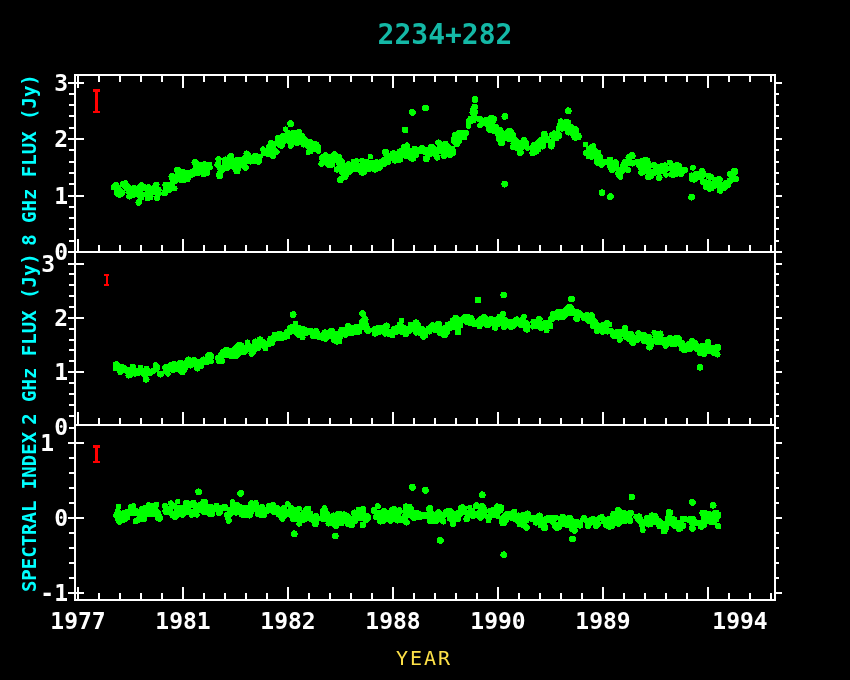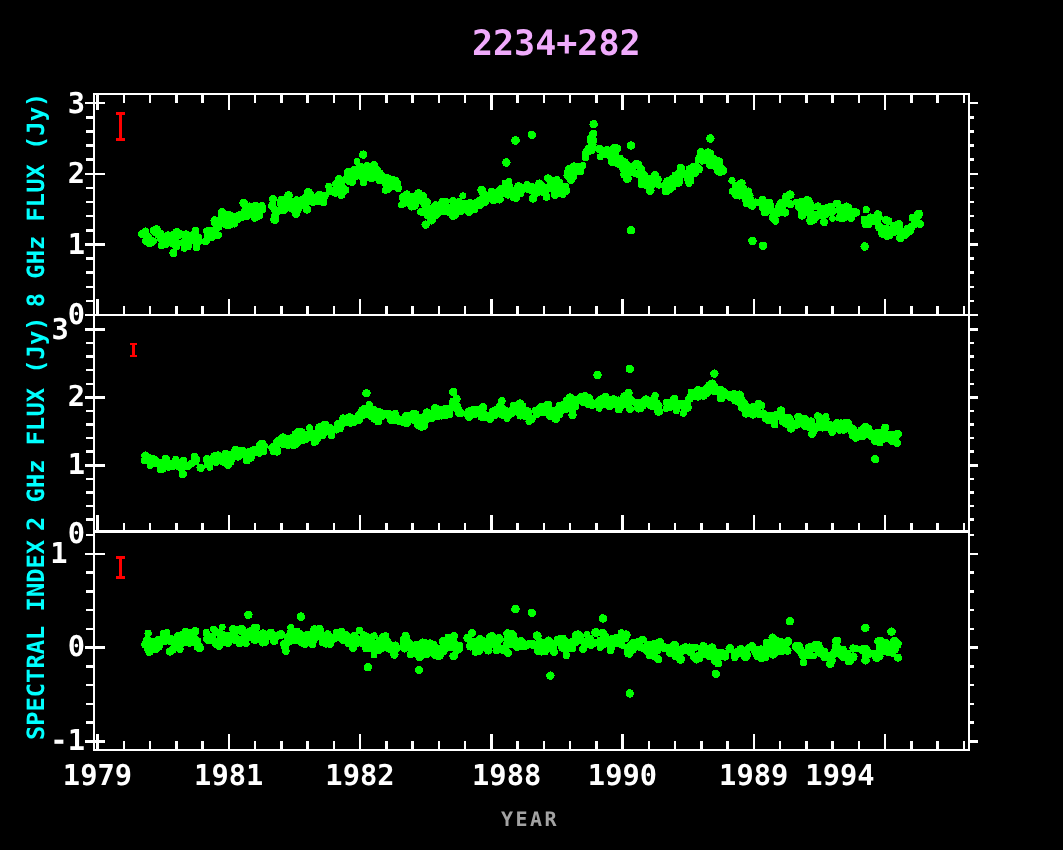--- a/index.html
+++ b/index.html
@@ -1,23 +1,23 @@
 <!DOCTYPE html>
 <html><head>
 <meta charset="utf-8">
 <style>
   html,body{margin:0;padding:0;background:#000;}
   body{width:850px;height:680px;position:relative;overflow:hidden;
        font-family:"DejaVu Sans Mono","Liberation Mono",monospace;}
   .chart-title{position:absolute;left:445px;top:18px;transform:translateX(-50%);
-       color:#f0abfc;font-size:28px;font-weight:bold;white-space:nowrap;}
+       color:#14b8a6;font-size:28px;font-weight:bold;white-space:nowrap;}
   .ylab{position:absolute;color:#00ffff;font-size:19px;font-weight:bold;white-space:nowrap;
        transform:translate(-50%,-50%) rotate(-90deg);}
   .xlab{position:absolute;left:424px;top:646px;transform:translateX(-50%);
-       color:#a3a3a3;font-size:16px;font-weight:bold;letter-spacing:2px;}
+       color:#fde047;font-size:20px;font-weight:normal;letter-spacing:2px;}
   .tickx{position:absolute;width:80px;text-align:center;color:#fff;
        font-size:23px;font-weight:bold;line-height:26px;}
   .ticky{position:absolute;width:60px;text-align:right;color:#fff;
        font-size:23px;font-weight:bold;line-height:26px;}
   svg{position:absolute;left:0;top:0;}
 </style>
 </head>
 <body>
 
 <div>
@@ -2294,27 +2294,27 @@
       <path d="M92.87499999999523,446.375h7M96.37499999999523,446.375v15.75M92.87499999999523,462.125h7" stroke="#ff0000" stroke-width="2.4" fill="none"></path>
       <path d="M78,252v-13M78,75v13M78,425v-13M78,600v-13M183,252v-13M183,75v13M183,425v-13M183,600v-13M288,252v-13M288,75v13M288,425v-13M288,600v-13M393,252v-13M393,75v13M393,425v-13M393,600v-13M498,252v-13M498,75v13M498,425v-13M498,600v-13M603,252v-13M603,75v13M603,425v-13M603,600v-13M708,252v-13M708,75v13M708,425v-13M708,600v-13M99.00000000000477,252v-7M99.00000000000477,75v7M99.00000000000477,425v-7M99.00000000000477,600v-7M120.00000000000955,252v-7M120.00000000000955,75v7M120.00000000000955,425v-7M120.00000000000955,600v-7M141.00000000001432,252v-7M141.00000000001432,75v7M141.00000000001432,425v-7M141.00000000001432,600v-7M162.0000000000191,252v-7M162.0000000000191,75v7M162.0000000000191,425v-7M162.0000000000191,600v-7M183.00000000002387,252v-7M183.00000000002387,75v7M183.00000000002387,425v-7M183.00000000002387,600v-7M204.00000000002865,252v-7M204.00000000002865,75v7M204.00000000002865,425v-7M204.00000000002865,600v-7M225.00000000003342,252v-7M225.00000000003342,75v7M225.00000000003342,425v-7M225.00000000003342,600v-7M246.0000000000382,252v-7M246.0000000000382,75v7M246.0000000000382,425v-7M246.0000000000382,600v-7M267.000000000043,252v-7M267.000000000043,75v7M267.000000000043,425v-7M267.000000000043,600v-7M288.00000000004775,252v-7M288.00000000004775,75v7M288.00000000004775,425v-7M288.00000000004775,600v-7M309.0000000000525,252v-7M309.0000000000525,75v7M309.0000000000525,425v-7M309.0000000000525,600v-7M330.0000000000573,252v-7M330.0000000000573,75v7M330.0000000000573,425v-7M330.0000000000573,600v-7M351.0000000000621,252v-7M351.0000000000621,75v7M351.0000000000621,425v-7M351.0000000000621,600v-7M372.00000000006685,252v-7M372.00000000006685,75v7M372.00000000006685,425v-7M372.00000000006685,600v-7M393.0000000000716,252v-7M393.0000000000716,75v7M393.0000000000716,425v-7M393.0000000000716,600v-7M414.0000000000764,252v-7M414.0000000000764,75v7M414.0000000000764,425v-7M414.0000000000764,600v-7M435.0000000000812,252v-7M435.0000000000812,75v7M435.0000000000812,425v-7M435.0000000000812,600v-7M456.00000000008595,252v-7M456.00000000008595,75v7M456.00000000008595,425v-7M456.00000000008595,600v-7M477.0000000000907,252v-7M477.0000000000907,75v7M477.0000000000907,425v-7M477.0000000000907,600v-7M498.0000000000955,252v-7M498.0000000000955,75v7M498.0000000000955,425v-7M498.0000000000955,600v-7M519.0000000001003,252v-7M519.0000000001003,75v7M519.0000000001003,425v-7M519.0000000001003,600v-7M540.000000000105,252v-7M540.000000000105,75v7M540.000000000105,425v-7M540.000000000105,600v-7M561.0000000001098,252v-7M561.0000000001098,75v7M561.0000000001098,425v-7M561.0000000001098,600v-7M582.0000000001146,252v-7M582.0000000001146,75v7M582.0000000001146,425v-7M582.0000000001146,600v-7M603.0000000001194,252v-7M603.0000000001194,75v7M603.0000000001194,425v-7M603.0000000001194,600v-7M624.0000000001241,252v-7M624.0000000001241,75v7M624.0000000001241,425v-7M624.0000000001241,600v-7M645.0000000001289,252v-7M645.0000000001289,75v7M645.0000000001289,425v-7M645.0000000001289,600v-7M666.0000000001337,252v-7M666.0000000001337,75v7M666.0000000001337,425v-7M666.0000000001337,600v-7M687.0000000001385,252v-7M687.0000000001385,75v7M687.0000000001385,425v-7M687.0000000001385,600v-7M708.0000000001432,252v-7M708.0000000001432,75v7M708.0000000001432,425v-7M708.0000000001432,600v-7M729.000000000148,252v-7M729.000000000148,75v7M729.000000000148,425v-7M729.000000000148,600v-7M750.0000000001528,252v-7M750.0000000001528,75v7M750.0000000001528,425v-7M750.0000000001528,600v-7M771.0000000001576,252v-7M771.0000000001576,75v7M771.0000000001576,425v-7M771.0000000001576,600v-7M68,252h16M775,252h7M68,195.5h16M775,195.5h7M68,139h16M775,139h7M68,82.5h16M775,82.5h7M69,240.7h6M775,240.7h4M69,229.4h6M775,229.4h4M69,218.1h6M775,218.1h4M69,206.8h6M775,206.8h4M69,195.5h6M775,195.5h4M69,184.2h6M775,184.2h4M69,172.9h6M775,172.9h4M69,161.60000000000002h6M775,161.60000000000002h4M69,150.3h6M775,150.3h4M69,139h6M775,139h4M69,127.70000000000002h6M775,127.70000000000002h4M69,116.4h6M775,116.4h4M69,105.1h6M775,105.1h4M69,93.79999999999998h6M775,93.79999999999998h4M69,82.49999999999997h6M775,82.49999999999997h4M68,372.2h16M775,372.2h7M68,317.9h16M775,317.9h7M68,263.6h16M775,263.6h7M69,415.64h6M775,415.64h4M69,404.78h6M775,404.78h4M69,393.92h6M775,393.92h4M69,383.06h6M775,383.06h4M69,372.2h6M775,372.2h4M69,361.34000000000003h6M775,361.34000000000003h4M69,350.48h6M775,350.48h4M69,339.62h6M775,339.62h4M69,328.76h6M775,328.76h4M69,317.90000000000003h6M775,317.90000000000003h4M69,307.04h6M775,307.04h4M69,296.18h6M775,296.18h4M69,285.32h6M775,285.32h4M69,274.46h6M775,274.46h4M69,263.6h6M775,263.6h4M68,593h16M775,593h7M68,518h16M775,518h7M68,443h16M775,443h7M69,593h6M775,593h4M69,578h6M775,578h4M69,563h6M775,563h4M69,548h6M775,548h4M69,533h6M775,533h4M69,518h6M775,518h4M69,503h6M775,503h4M69,488h6M775,488h4M69,473h6M775,473h4M69,458h6M775,458h4M69,443h6M775,443h4M69,428h6M775,428h4" stroke="#ffffff" stroke-width="2" fill="none"></path>
       <path d="M75,75H775V252H75ZM75,252H775V425H75ZM75,425H775V600H75Z" stroke="#ffffff" stroke-width="2" fill="none"></path>
     </svg>
 
   <div class="ylab" style="left:29px;top:160px;">8 GHz FLUX (Jy)</div>
   <div class="ylab" style="left:29px;top:339px;">2 GHz FLUX (Jy)</div>
   <div class="ylab" style="left:29px;top:512px;">SPECTRAL INDEX</div>
 
   <div class="xlab">YEAR</div>
-<div class="tickx" style="left: 38px; top: 608px;">1979</div>
+<div class="tickx" style="left: 38px; top: 608px;">1977</div>
     <div class="tickx" style="left: 143px; top: 608px;">1981</div>
     <div class="tickx" style="left: 248px; top: 608px;">1982</div>
-    <div class="tickx" style="left: 353px; top: 608px; text-align: right;">1988</div>
+    <div class="tickx" style="left: 353px; top: 608px;">1988</div>
     <div class="tickx" style="left: 458px; top: 608px;">1990</div>
     <div class="tickx" style="left: 563px; top: 608px;">1989</div>
-    <div class="tickx" style="left: 632px; top: 608px;">1994</div>
+    <div class="tickx" style="left: 700px; top: 608px;">1994</div>
     <div class="ticky" style="left: 8px; top: 239px;">0</div>
     <div class="ticky" style="left: 8px; top: 182.5px;">1</div>
     <div class="ticky" style="left: 8px; top: 126px;">2</div>
     <div class="ticky" style="left: 8px; top: 69.5px;">3</div>
     <div class="ticky" style="left: 8px; top: 413.5px;">0</div>
     <div class="ticky" style="left: 8px; top: 359.2px;">1</div>
     <div class="ticky" style="left: 8px; top: 304.9px;">2</div>
     <div class="ticky" style="left: -5px; top: 250.6px;">3</div>
     <div class="ticky" style="left: 8px; top: 580px;">-1</div>
     <div class="ticky" style="left: 8px; top: 505px;">0</div>

